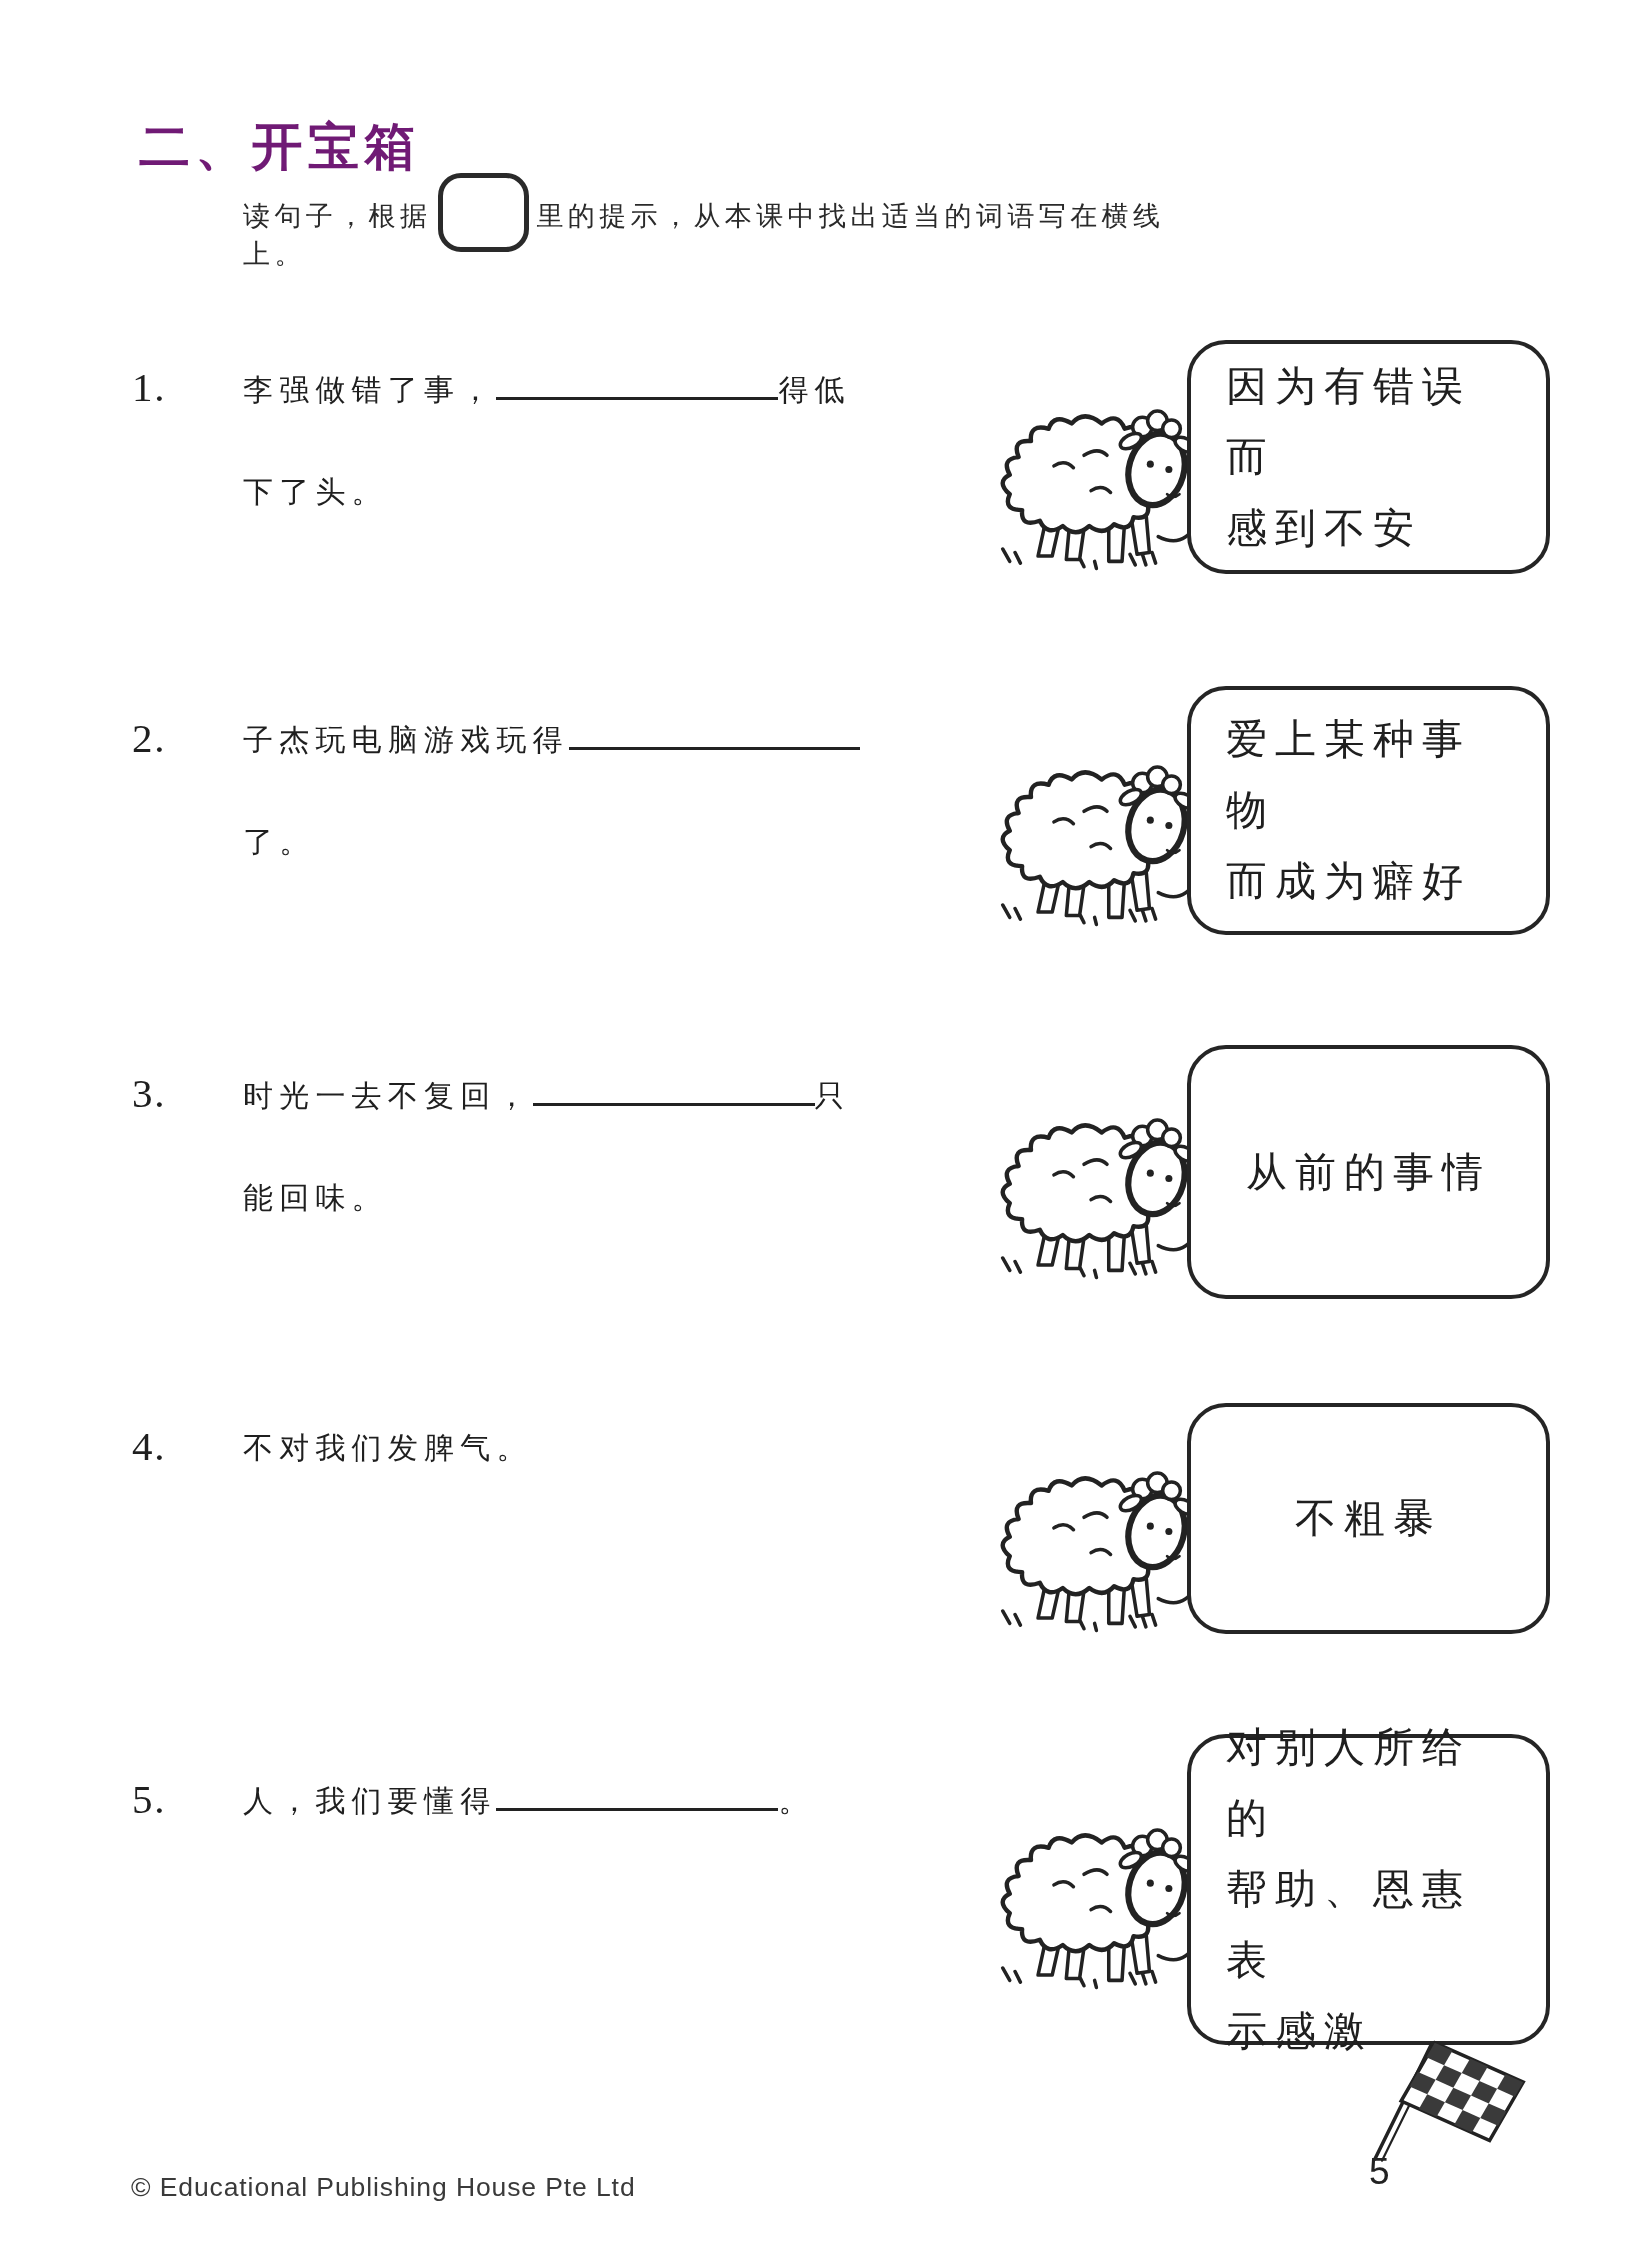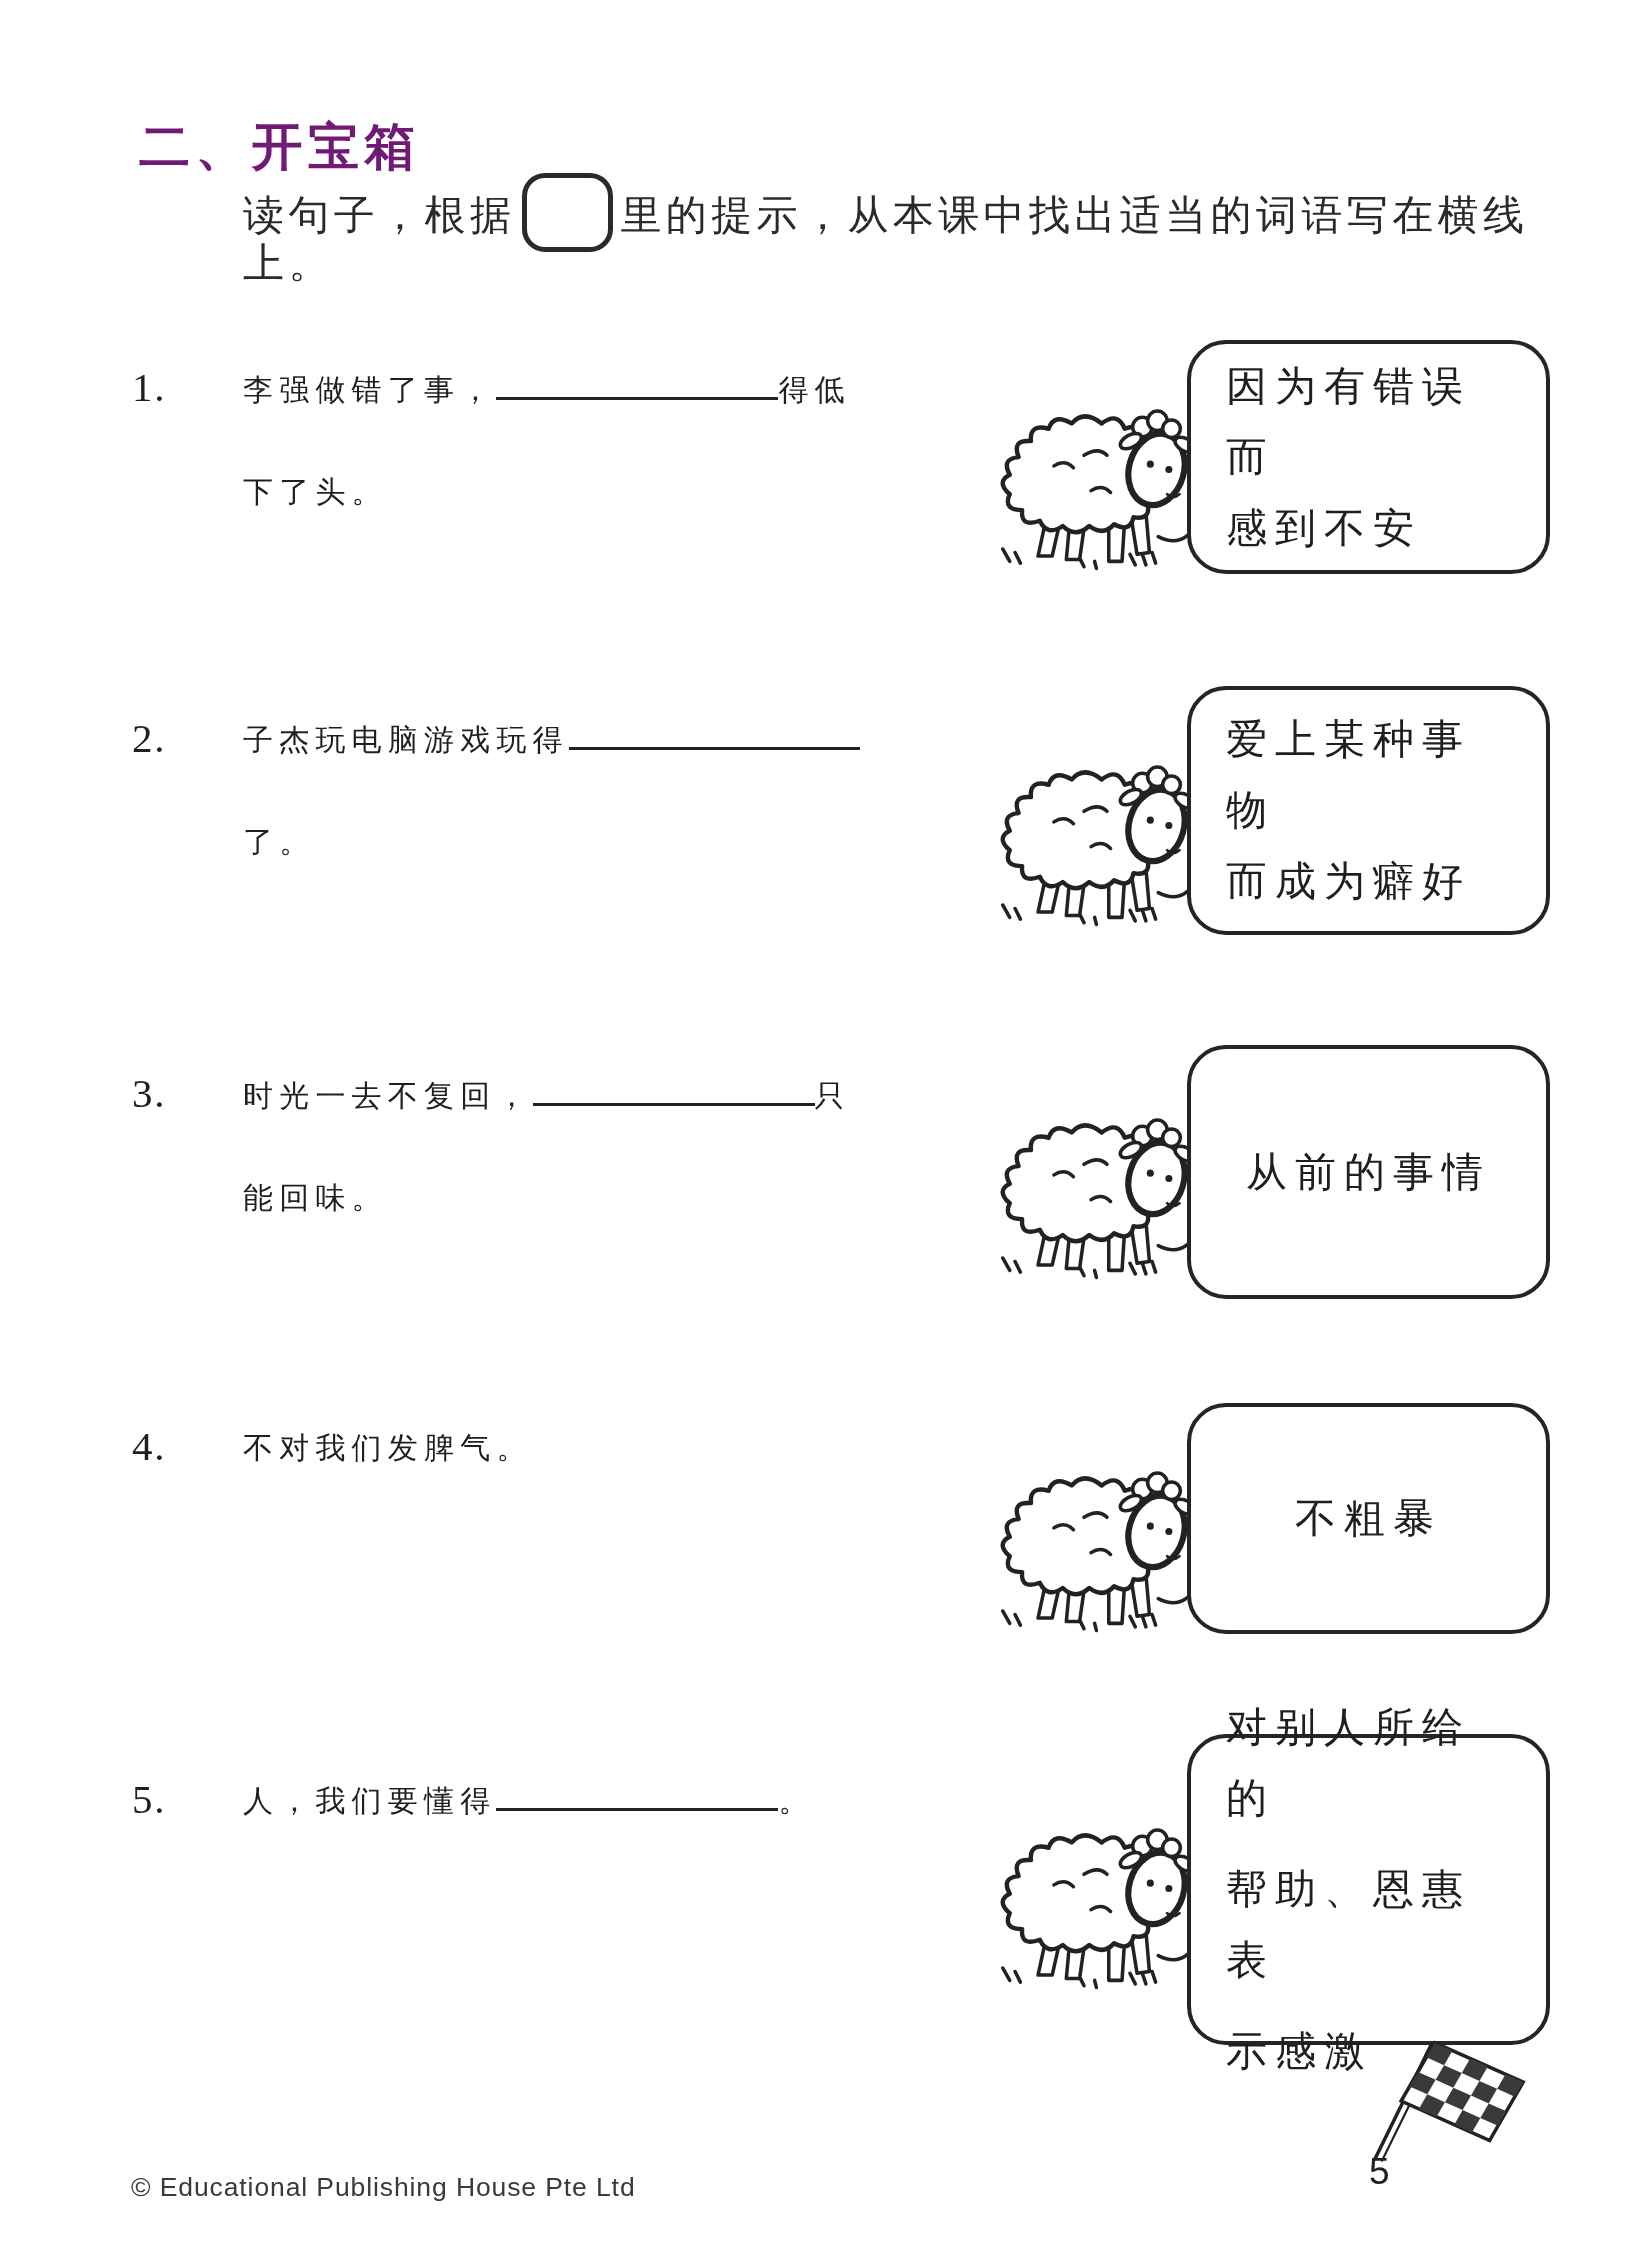--- a/index.html
+++ b/index.html
@@ -3,21 +3,21 @@
 <meta charset="utf-8">
 <style>
   html,body{margin:0;padding:0;background:#ffffff;}
   body{width:1651px;height:2258px;position:relative;overflow:hidden;
        font-family:"Liberation Serif", serif;color:#1f1f1f;}
   .abs{position:absolute;}
 
   
   .sec-title{left:139px;top:113px;font-family:"Liberation Sans",sans-serif;
              font-weight:900;font-size:51px;letter-spacing:5.3px;color:#701a75;}
-  .inst{left:243px;font-family:"Liberation Sans",sans-serif;font-size:41px;
+  .inst{left:243px;font-family:"Liberation Sans",sans-serif;font-size:27px;
         letter-spacing:4.4px;color:#2a2a2a;white-space:nowrap;}
   .inline-box{display:inline-block;width:81px;height:69px;border:5.3px solid #2a2a2a;
               border-radius:23px;vertical-align:middle;margin:0 7px 10.6px 7px;}
 
   
   .num{font-size:41px;letter-spacing:1.8px;}
   .item-text{font-size:30px;letter-spacing:6.2px;line-height:102px;}
   .tline{white-space:nowrap;height:102px;}
   .blank{display:inline-block;border-bottom:3.5px solid #222;height:35px;
          vertical-align:baseline;}
@@ -303,21 +303,21 @@
       <path d="M28,178 L20,164" stroke-width="4"></path>
       <path d="M40,180 L34,168" stroke-width="4"></path>
       <path d="M112,184 L108,176" stroke-width="4"></path>
       <path d="M126,186 L124,178" stroke-width="4"></path>
       <path d="M170,182 L164,170" stroke-width="4"></path>
       <path d="M182,182 L178,170" stroke-width="4"></path>
       <path d="M193,180 L189,168" stroke-width="4"></path>
     </g>
   </svg>
 </div>
-<div class="abs bubble" style="top:1734px;height:311px;gap:20px;">
+<div class="abs bubble" style="top:1734px;height:311px;">
   <div>对别人所给的</div>
   <div>帮助、恩惠表</div>
   <div>示感激</div>
 </div>
 
 <div class="abs copyright">© Educational Publishing House Pte Ltd</div>
 
 <div class="abs" style="left:1359px;top:2034px;">
   <svg width="185" height="132" viewBox="0 0 210 150">
 

